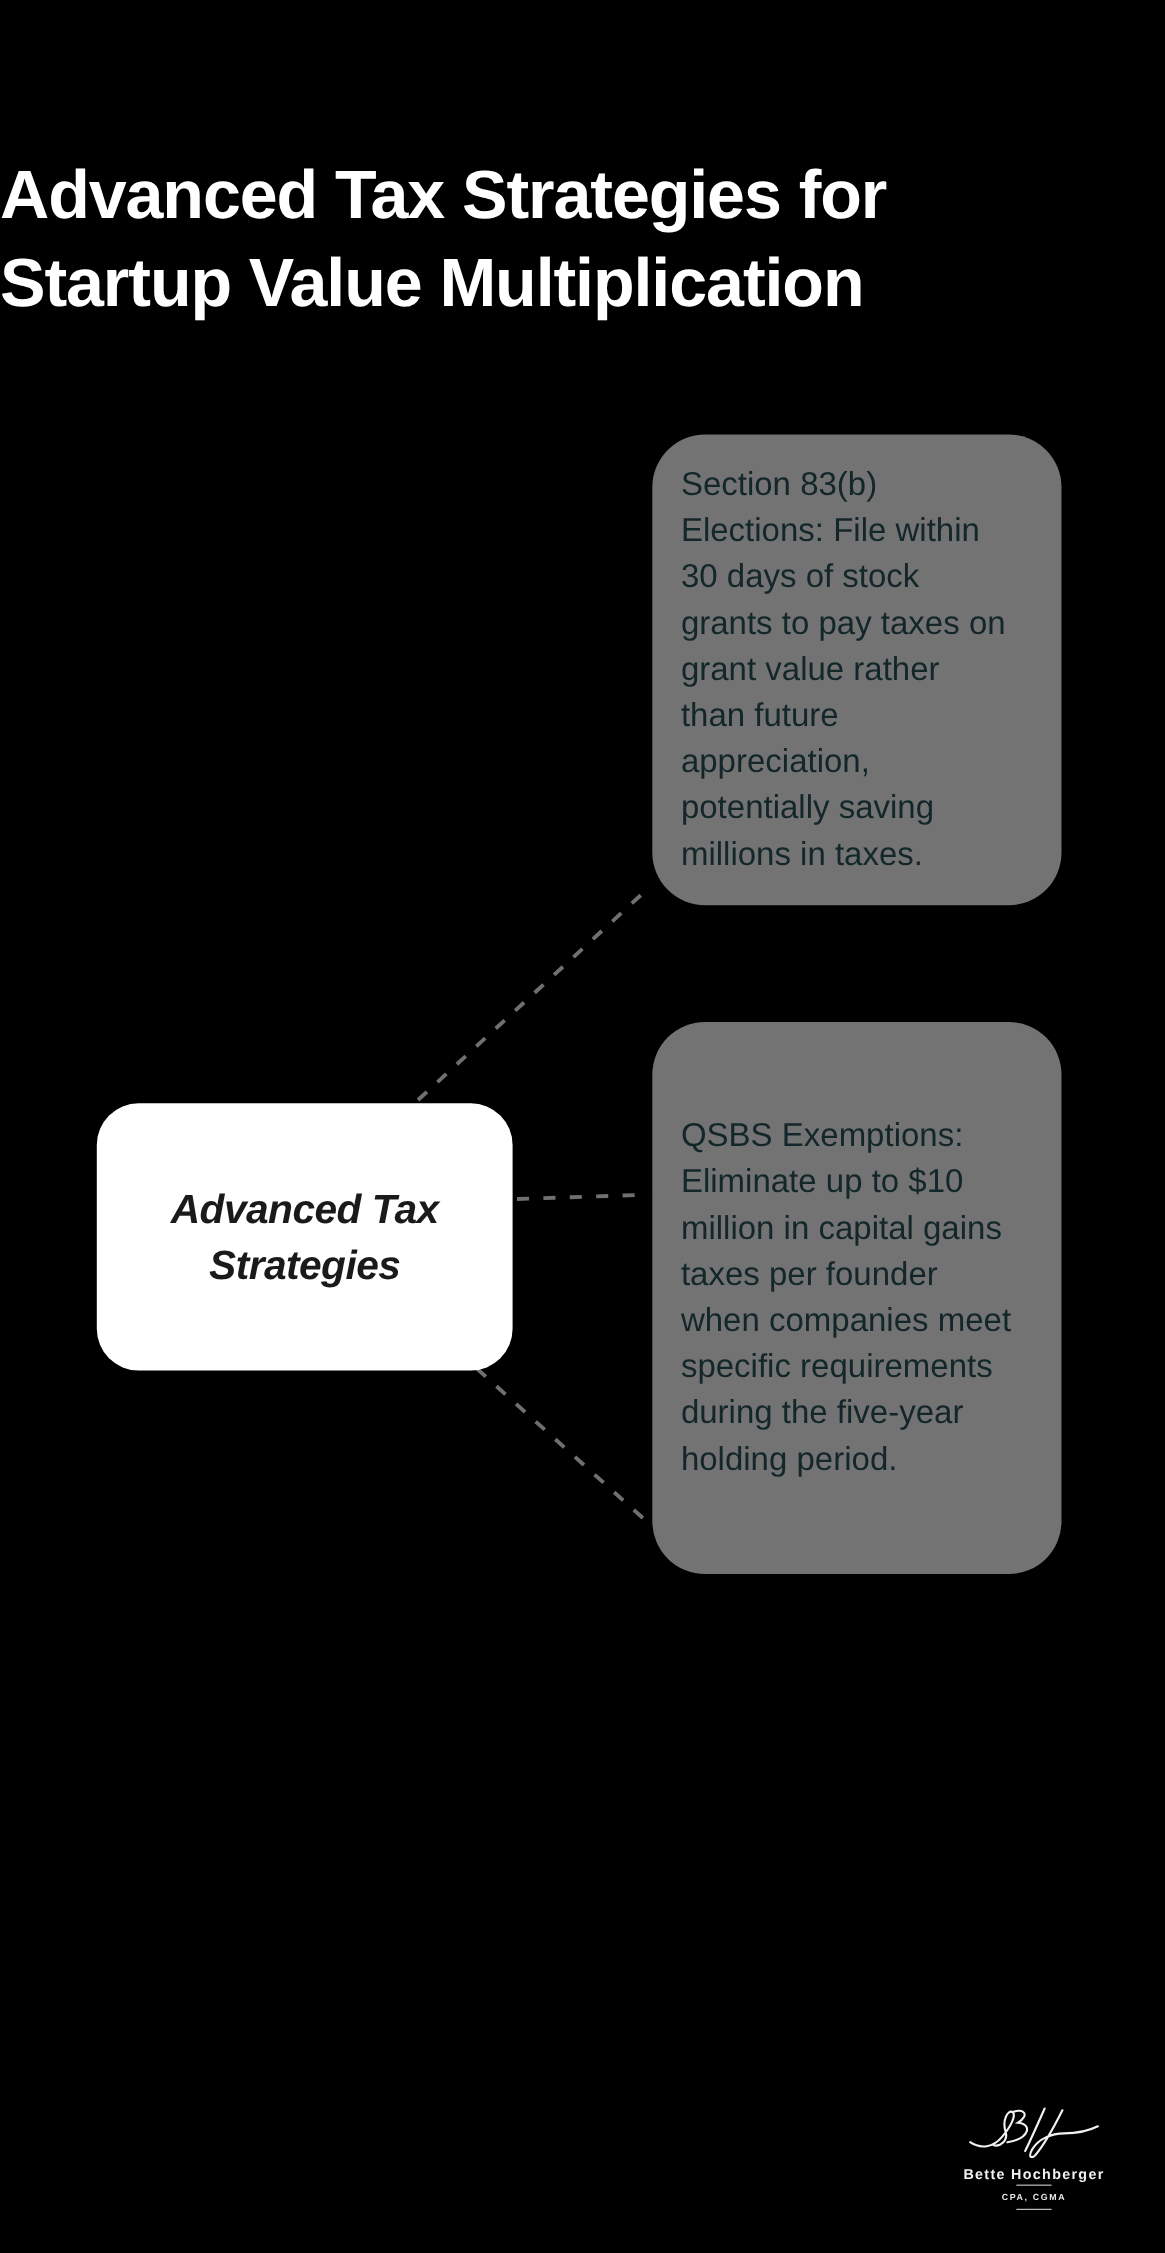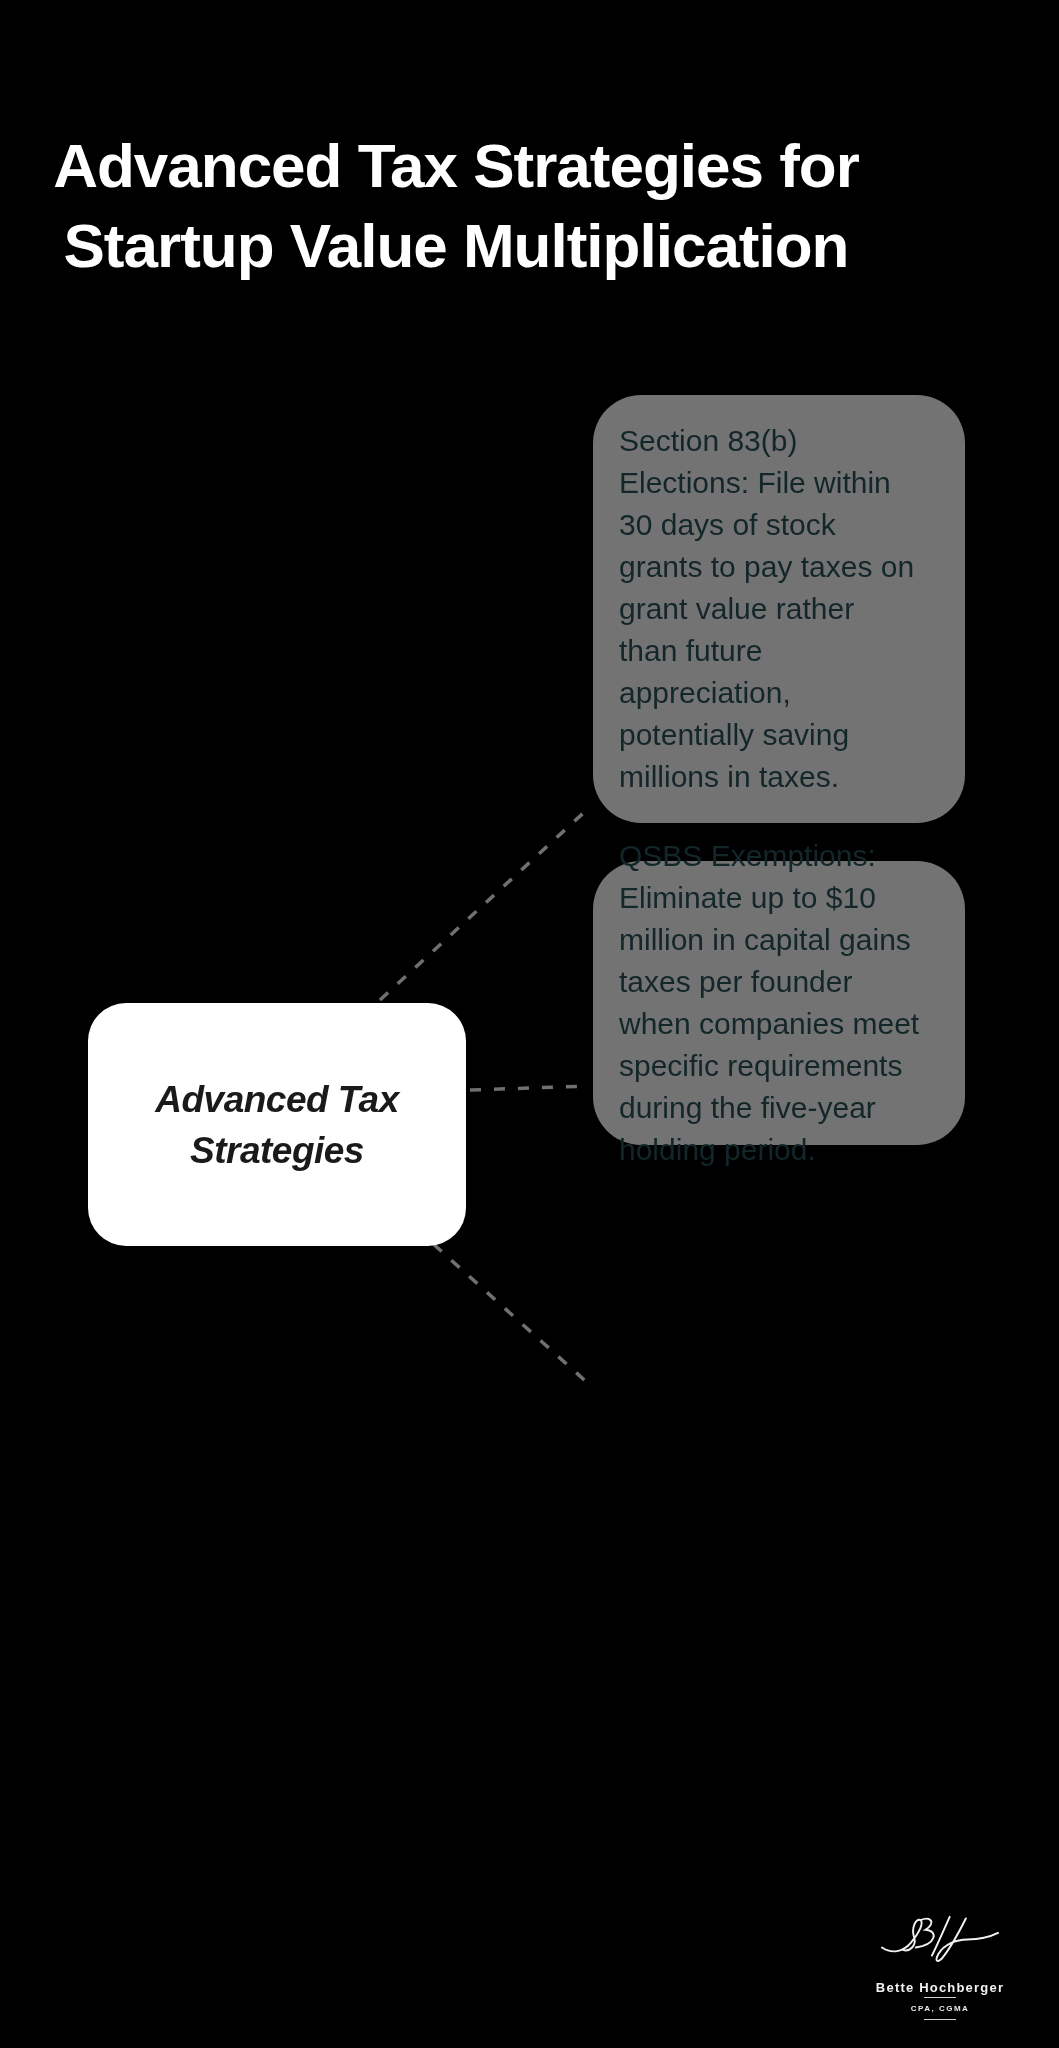--- a/index.html
+++ b/index.html
@@ -10,24 +10,23 @@
   .canvas {
     position: relative;
     width: 1059px;
     height: 2048px;
     background: #000000;
     overflow: hidden;
     font-family: "Liberation Sans", sans-serif;
   }
   .page-title {
     position: absolute;
-    top: 84px;
+    top: 96px;
     left: 0;
     width: 912px;
-    text-align: center;
     color: #FFFFFF;
     font-size: 62px;
     line-height: 80px;
     font-weight: 700;
     letter-spacing: -1px;
     white-space: pre-line;
   }
   .connectors {
     position: absolute;
     top: 0;
@@ -66,36 +65,36 @@
     display: flex;
     align-items: center;
   }
   .card .card-text {
     color: #13262A;
     font-size: 30px;
     line-height: 42px;
     white-space: pre-line;
   }
   .card-1 { top: 395px;  height: 428px; }
-  .card-2 { top: 861px;  height: 284px; }
+  .card-2 { top: 929px;  height: 502px; }
   .card-3 { top: 1330px; height: 470px; }
   .signature {
     position: absolute;
     left: 858px;
     top: 1912px;
     width: 164px;
     text-align: center;
     color: #F2F2F2;
   }
   .signature .monogram {
     display: block;
     margin: 0 auto;
   }
   .signature .brand-name {
-    margin-top: 18px;
+    margin-top: 7px;
     font-size: 13px;
     font-weight: 700;
     letter-spacing: 1.2px;
     color: #F2F2F2;
     white-space: nowrap;
   }
   .signature .cred-row {
     margin-top: 2px;
     display: flex;
     align-items: center;

